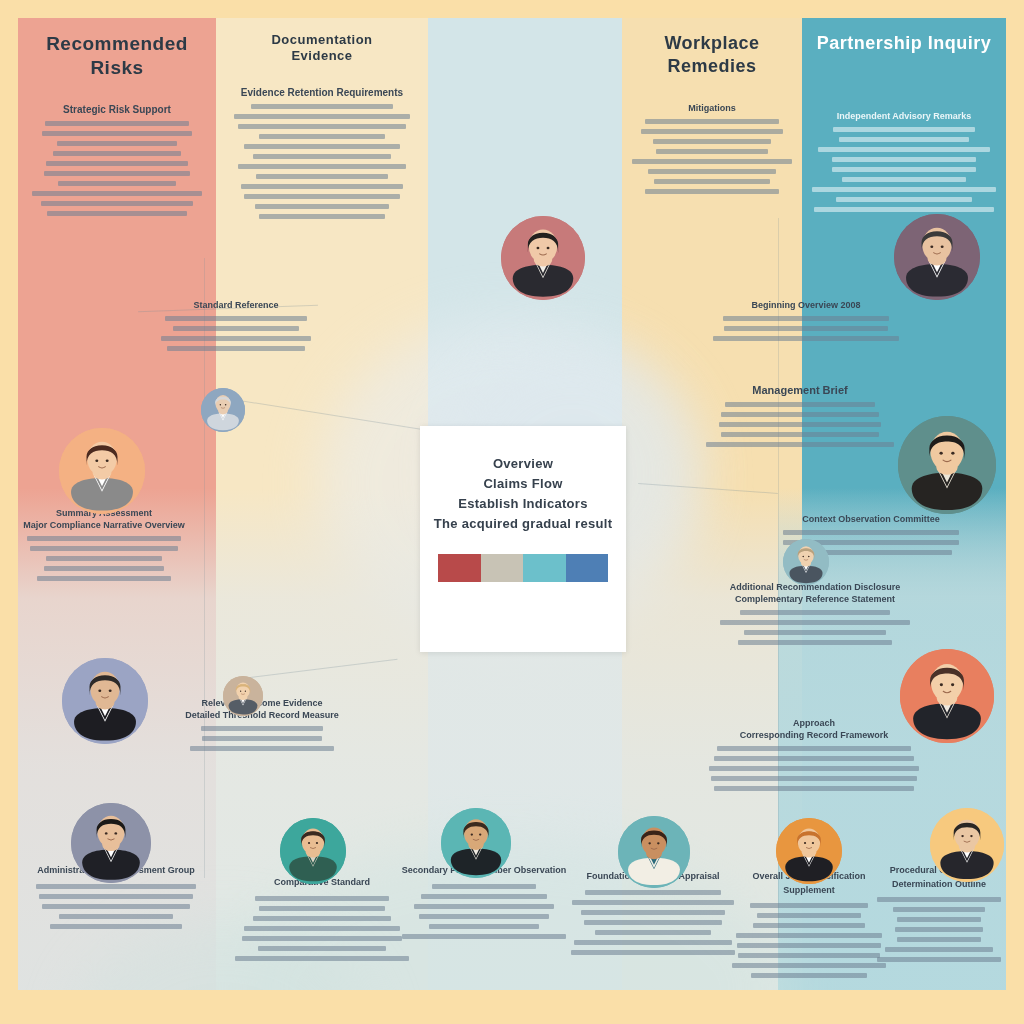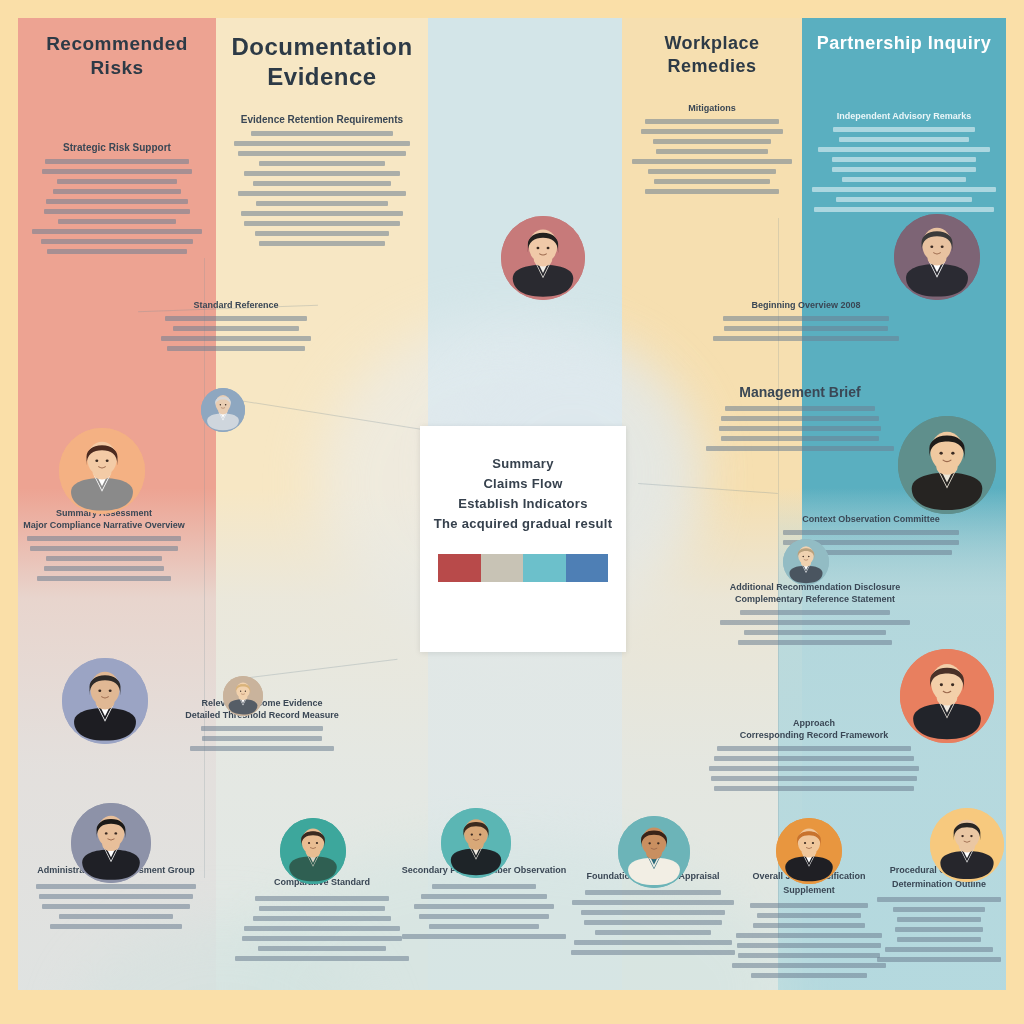--- a/index.html
+++ b/index.html
@@ -105,37 +105,37 @@
     <div class="hair" style="left:120px;top:290px;width:180px;transform:rotate(-2deg);"></div>
     <div class="hair" style="left:220px;top:400px;width:230px;transform:rotate(9deg);"></div>
     <div class="hair" style="left:230px;top:650px;width:150px;transform:rotate(-7deg);"></div>
     <div class="hair" style="left:620px;top:470px;width:140px;transform:rotate(4deg);"></div>
     <div class="hairv" style="left:760px;top:200px;height:720px;"></div>
     <div class="hairv" style="left:186px;top:240px;height:620px;"></div>
 
     <div class="tblock center" style="left:8px;top:14px;width:182px;">
       <div class="h1" style="font-size:19px;white-space:pre-line;">Recommended
 Risks</div>
-      <div class="h2" style="font-size:10px;margin-top:62px;">Strategic Risk Support</div>
+      <div class="h2" style="font-size:10px;margin-top:24px;">Strategic Risk Support</div>
       <div class="lines">
           <div class="ln d" style="width: 79.6549%;"></div>
           <div class="ln d" style="width: 82.1884%;"></div>
           <div class="ln d" style="width: 66.1571%;"></div>
           <div class="ln d" style="width: 70.7832%;"></div>
           <div class="ln d" style="width: 77.9556%;"></div>
           <div class="ln d" style="width: 80.2298%;"></div>
           <div class="ln d" style="width: 64.8281%;"></div>
           <div class="ln d" style="width: 93.6394%;"></div>
           <div class="ln d" style="width: 83.2191%;"></div>
           <div class="ln d" style="width: 76.7897%;"></div>
         </div>
     </div>
 
     <div class="tblock center" style="left:206px;top:14px;width:196px;">
-      <div class="h1" style="font-size:24px;white-space:pre-line;">Documentation
+      <div class="h1" style="font-size:13px;white-space:pre-line;">Documentation
 Evidence</div>
       <div class="h2" style="font-size:10px;margin-top:22px;">Evidence Retention Requirements</div>
       <div class="lines">
           <div class="ln d" style="width: 72.2398%;"></div>
           <div class="ln d" style="width: 90.1252%;"></div>
           <div class="ln d" style="width: 85.6679%;"></div>
           <div class="ln d" style="width: 64.7569%;"></div>
           <div class="ln d" style="width: 79.9478%;"></div>
           <div class="ln d" style="width: 70.4628%;"></div>
           <div class="ln d" style="width: 86.1907%;"></div>
@@ -215,21 +215,21 @@
     <div class="tblock center" style="left:692px;top:282px;width:192px;">
       <div class="h2" style="font-size:9px;">Beginning Overview 2008</div>
       <div class="lines">
           <div class="ln d" style="width: 86.5139%;"></div>
           <div class="ln d" style="width: 85.2881%;"></div>
           <div class="ln d" style="width: 96.3864%;"></div>
         </div>
     </div>
 
     <div class="tblock center" style="left:680px;top:366px;width:204px;">
-      <div class="h2" style="font-size:14px;text-align:center;">Management Brief</div>
+      <div class="h2" style="font-size:11px;text-align:center;">Management Brief</div>
       <div class="lines">
           <div class="ln d" style="width: 73.6977%;"></div>
           <div class="ln d" style="width: 77.7775%;"></div>
           <div class="ln d" style="width: 79.848%;"></div>
           <div class="ln d" style="width: 77.7981%;"></div>
           <div class="ln d" style="width: 92.1835%;"></div>
         </div>
     </div>
 
     <div class="tblock center" style="left:740px;top:496px;width:226px;">
@@ -558,21 +558,21 @@
             <path d="M32 33 C32 17 68 17 68 33 L68 44 C68 30 60 26 50 26 C40 26 32 30 32 44 Z" fill="#2a2724"></path>
             <ellipse cx="44" cy="38" rx="1.7" ry="1.5" fill="#3a2a22"></ellipse>
             <ellipse cx="56" cy="38" rx="1.7" ry="1.5" fill="#3a2a22"></ellipse>
             <path d="M46 45 Q50 48 54 45" fill="none" stroke="#9c6a4e" stroke-width="1.2" stroke-linecap="round"></path>
           </svg>
         </div>
       </div>
 
     <div id="card">
       <div class="ctitle">
-        <div>Summary</div>
+        <div>Overview</div>
         <div>Claims Flow</div>
         <div>Establish Indicators</div>
         <div>The acquired gradual result</div>
       </div>
       <div id="swatches">
           <div style="background: rgb(184, 74, 74);"></div>
           <div style="background: rgb(200, 195, 181);"></div>
           <div style="background: rgb(108, 192, 203);"></div>
           <div style="background: rgb(78, 127, 181);"></div>
         </div>

